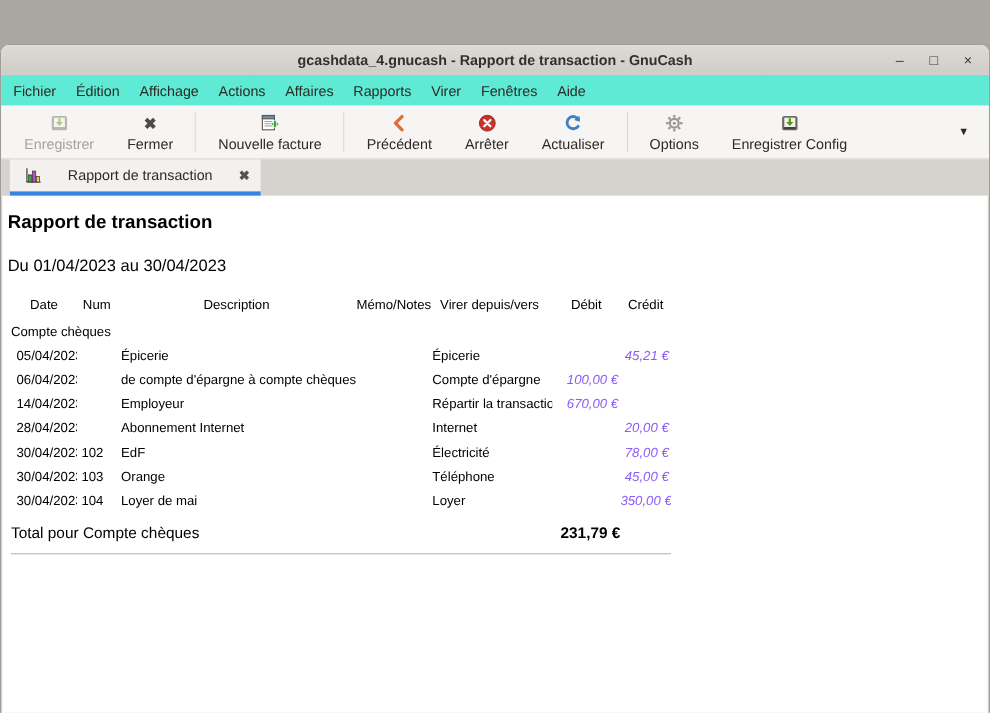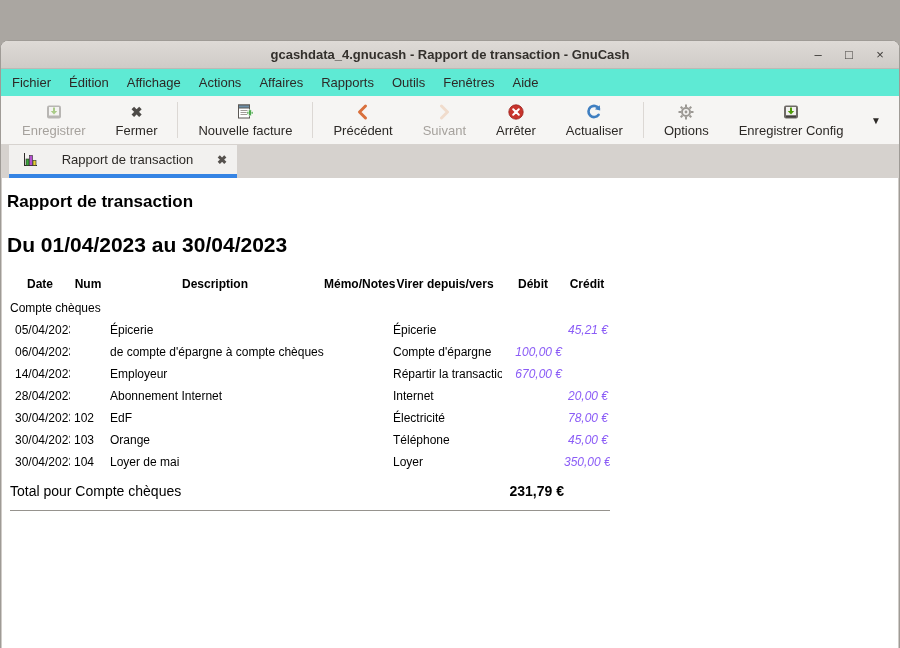--- a/index.html
+++ b/index.html
@@ -38,27 +38,27 @@
   .tabbar { height:33px; flex:0 0 33px; background:#d6d2ce; display:flex; align-items:stretch; padding-left:8px; }
   .tab { width:228px; background:#f2f1ef; border-bottom:4px solid #3584e4;
          display:flex; align-items:center; padding:0 10px 0 14px; gap:6px; }
   .tab-label { flex:1; text-align:center; font-size:13px; color:#2d2a27; }
   .tab-close { font-size:12px; color:#56524e; font-weight:bold; }
 
   
   .content { flex:1 1 auto; background:#ffffff; border-left:1px solid #d0ccc8; border-right:1px solid #d0ccc8;
              padding:14px 0 0 5px; overflow:hidden; }
   .rpt-title { font-size:17px; font-weight:bold; color:#000; }
-  .rpt-subtitle { font-size:21px; font-weight:bold; color:#000; margin-top:21px; }
+  .rpt-subtitle { font-size:15px; font-weight:normal; color:#000; margin-top:21px; }
   table.report { border-collapse:collapse; table-layout:fixed; width:600px; margin:18px 0 0 3px; font-size:12px; color:#000; }
   table.report col.w-date { width:60px; } table.report col.w-num { width:36px; }
   table.report col.w-desc { width:218px; } table.report col.w-memo { width:64px; }
   table.report col.w-transfer { width:114px; } table.report col.w-debit { width:62px; }
   table.report col.w-credit { width:46px; }
-  th { font-size:12px; font-weight:bold; text-align:center; padding:2px 0 8px 0; white-space:nowrap; }
+  th { font-size:12px; font-weight:normal; text-align:center; padding:2px 0 8px 0; white-space:nowrap; }
   td { padding:4px 0; white-space:nowrap; overflow:hidden; }
   .section-cell { padding:2px 0 4px 0; }
   .c-date { padding-left:5px; }
   .c-num { padding-left:4px; }
   .c-desc { padding-left:4px; }
   .c-transfer { padding-left:5px; }
   .c-debit, .c-credit { text-align:right; padding-right:2px; }
   .amount-link { color:#8b5cf6; font-style:italic; cursor:pointer; }
   .total-label { font-size:14px; font-weight:normal; padding:10px 0 11px 0; }
   .total-value { font-size:14px; font-weight:bold; text-align:right; padding:10px 0 11px 0; }
@@ -85,21 +85,21 @@
     </span>
   </div>
 
   <div class="menubar" id="menubar">
       <div class="menu-item">Fichier</div>
       <div class="menu-item">Édition</div>
       <div class="menu-item">Affichage</div>
       <div class="menu-item">Actions</div>
       <div class="menu-item">Affaires</div>
       <div class="menu-item">Rapports</div>
-      <div class="menu-item">Outils</div>
+      <div class="menu-item">Virer</div>
       <div class="menu-item">Fenêtres</div>
       <div class="menu-item">Aide</div>
     </div>
 
   <div class="toolbar">
 
     <div class="tool-btn disabled">
       <span class="ticon">
         <svg width="18" height="18" viewBox="0 0 18 18">
           <rect x="2" y="2.5" width="14" height="13" rx="2" fill="#6e6a66"></rect>
@@ -137,28 +137,20 @@
 
     <div class="tool-btn">
       <span class="ticon">
         <svg width="18" height="18" viewBox="0 0 18 18">
           <path d="M11.5 3 L5.5 9 L11.5 15" fill="none" stroke="#d9703c" stroke-width="3" stroke-linecap="round" stroke-linejoin="round"></path>
         </svg>
       </span>
       <span class="lbl">Précédent</span>
     </div>
 
-    <div class="tool-btn disabled">
-      <span class="ticon">
-        <svg width="18" height="18" viewBox="0 0 18 18">
-          <path d="M6.5 3 L12.5 9 L6.5 15" fill="none" stroke="#eabf9f" stroke-width="3" stroke-linecap="round" stroke-linejoin="round"></path>
-        </svg>
-      </span>
-      <span class="lbl">Suivant</span>
-    </div>
 
     <div class="tool-btn">
       <span class="ticon">
         <svg width="18" height="18" viewBox="0 0 18 18">
           <circle cx="9" cy="9" r="7.2" fill="#c8342c" stroke="#9a211c" stroke-width="0.8"></circle>
           <path d="M6.2 6.2 L11.8 11.8 M11.8 6.2 L6.2 11.8" stroke="#ffffff" stroke-width="2" stroke-linecap="round"></path>
         </svg>
       </span>
       <span class="lbl">Arrêter</span>
     </div>

